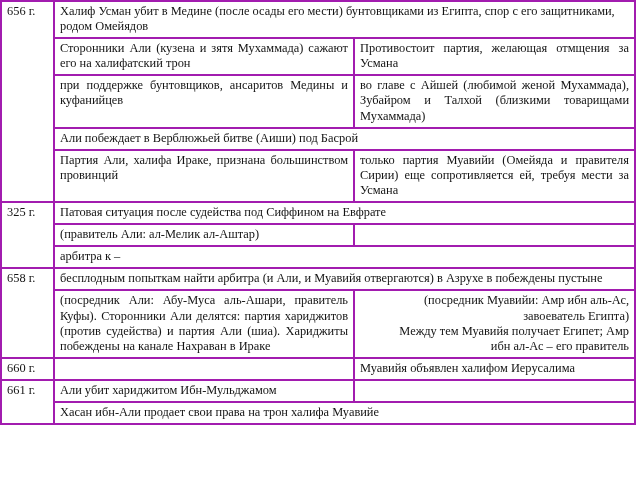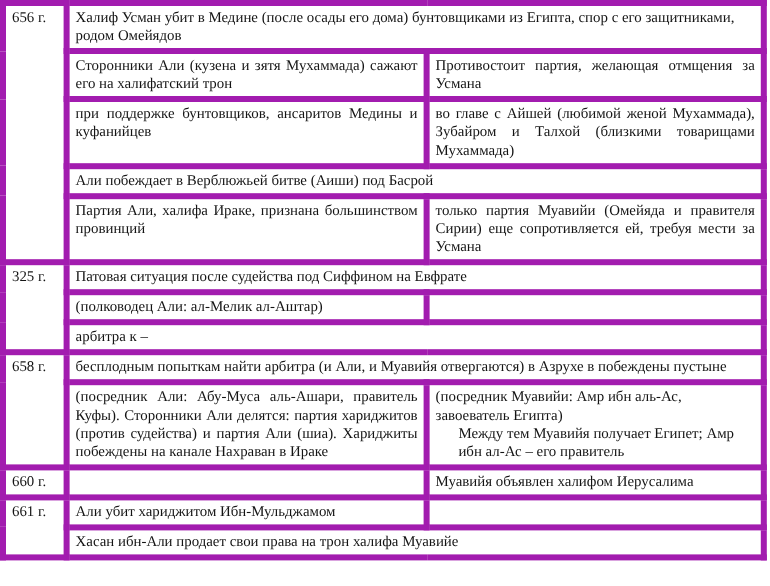--- a/index.html
+++ b/index.html
@@ -23,21 +23,21 @@
   }
 
   table.chrono {
     border-collapse: collapse;
     width: 634px;
     margin: 0;
     table-layout: fixed;
   }
 
   table.chrono td {
-    border: 5px solid #a21caf;
+    border: 2px solid #a21caf;
     vertical-align: top;
     padding: 2px 5px 3px 5px;
     font-size: 12.4px;
     line-height: 15.1px;
     font-family: "Liberation Serif", "DejaVu Serif", serif;
     color: #141414;
     background: #ffffff;
   }
 
   
@@ -65,41 +65,42 @@
     display: block;
     min-height: 15px;
   }
 
   td.indent {
     padding-left: 10px;
   }
 
   .cell-text {
     display: block;
+    text-align: right;
   }
   .cell-text + .cell-text {
     margin-top: 0;
     margin-left: 19px;
   }
 </style>
 </head>
 <body>
 
 <div id="table-wrap">
   <table class="chrono">
     <colgroup>
       <col class="c-year">
       <col class="c-left">
       <col class="c-right">
     </colgroup>
     <tbody>
 
       <tr>
         <td class="year" rowspan="5">656 г.</td>
-        <td class="plain" colspan="2">Халиф Усман убит в Медине (после осады его дома) бунтовщиками из Египта, спор с его защитниками, родом Омейядов</td>
+        <td class="plain" colspan="2">Халиф Усман убит в Медине (после осады его мести) бунтовщиками из Египта, спор с его защитниками, родом Омейядов</td>
       </tr>
       <tr>
         <td class="just">Сторонники Али (кузена и зятя Мухаммада) сажают его на халифатский трон</td>
         <td class="just">Противостоит партия, желающая отмщения за Усмана</td>
       </tr>
       <tr>
         <td class="just">при поддержке бунтовщиков, ансаритов Медины и куфанийцев</td>
         <td class="just">во главе с Айшей (любимой женой Мухаммада), Зубайром и Талхой (близкими товарищами Мухаммада)</td>
       </tr>
       <tr>
@@ -108,21 +109,21 @@
       <tr>
         <td class="just">Партия Али, халифа Ираке, признана большинством провинций</td>
         <td class="just">только партия Муавийи (Омейяда и правителя Сирии) еще сопротивляется ей, требуя мести за Усмана</td>
       </tr>
 
       <tr>
         <td class="year" rowspan="3">325 г.</td>
         <td class="plain" colspan="2">Патовая ситуация после судейства под Сиффином на Евфрате</td>
       </tr>
       <tr>
-        <td class="plain">(полководец Али: ал-Мелик ал-Аштар)</td>
+        <td class="plain">(правитель Али: ал-Мелик ал-Аштар)</td>
         <td class="plain">
             <span class="spacer"></span>
           </td>
       </tr>
       <tr>
         <td class="plain indent" colspan="2">арбитра к –</td>
       </tr>
 
       <tr>
         <td class="year" rowspan="2">658 г.</td>

